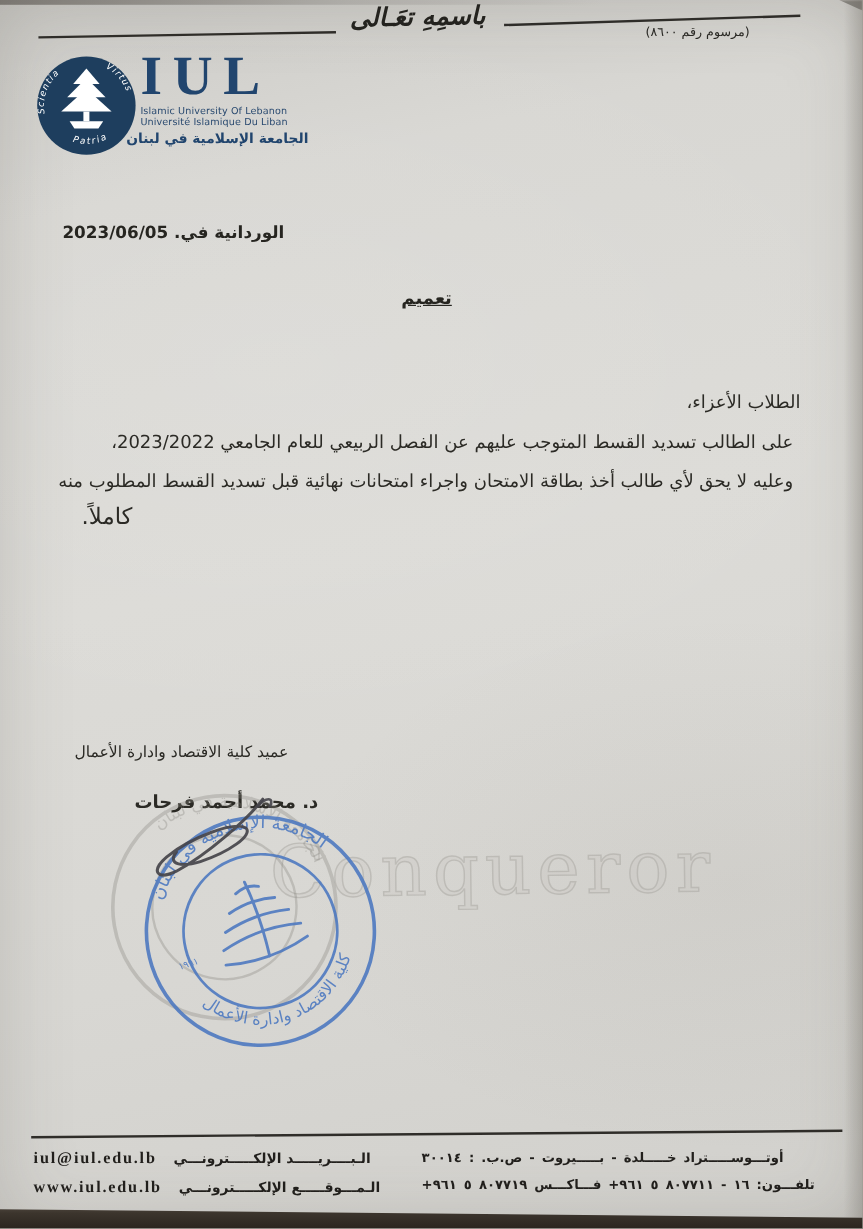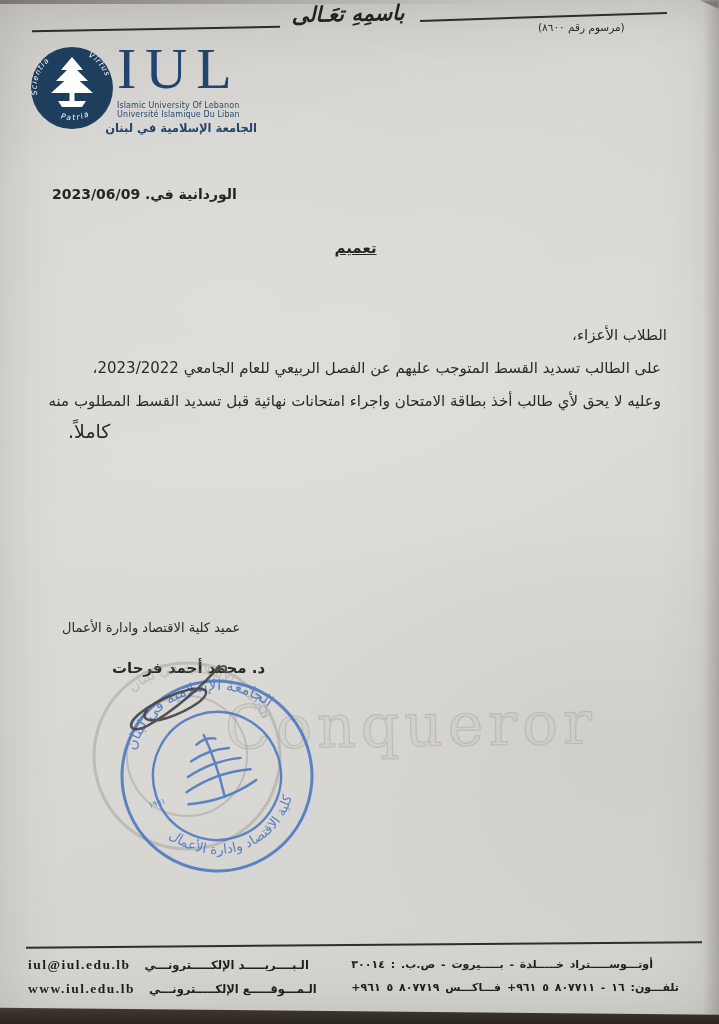--- a/index.html
+++ b/index.html
@@ -13,21 +13,21 @@
     box-shadow:inset 0 0 60px rgba(92,86,76,0.22);
   }
   .rule{position:absolute;background:#2f2d29;height:2px;}
   .rule-left{left:32px;top:28px;width:248px;transform:rotate(-1deg);}
   .rule-right{left:420px;top:16px;width:247px;transform:rotate(-1.8deg);}
   .basmala{position:absolute;left:290px;top:2px;width:116px;font-size:21px;font-weight:bold;font-style:italic;
     color:#24231f;direction:rtl;text-align:center;transform:rotate(-1.2deg);}
   .decree{position:absolute;left:538px;top:21px;width:128px;font-size:10.5px;color:#2a2925;direction:rtl;text-align:left;}
   .emblem{position:absolute;left:30px;top:46px;}
   .logo-text{position:absolute;left:117px;top:38px;width:140px;color:#21456e;}
-  .iul{font-family:"Liberation Serif","DejaVu Serif",serif;font-weight:normal;font-size:58px;line-height:1.08;letter-spacing:9px;}
+  .iul{font-family:"Liberation Serif","DejaVu Serif",serif;font-weight:bold;font-size:46px;line-height:1.08;letter-spacing:9px;}
   .logo-l1,.logo-l2{font-size:8px;line-height:9.5px;letter-spacing:0.1px;color:#2a4a70;white-space:nowrap;}
   .logo-l3{font-size:11.5px;font-weight:bold;direction:rtl;text-align:left;margin-top:1px;white-space:nowrap;}
   .date-line{position:absolute;left:52px;top:186px;font-size:14px;font-weight:bold;direction:rtl;color:#262520;white-space:nowrap;}
   .doc-title{position:absolute;left:0;right:8px;top:239px;text-align:center;font-size:15px;font-weight:bold;
     text-decoration:underline;color:#262520;direction:rtl;}
   .salutation{position:absolute;right:52px;top:326px;font-size:15px;direction:rtl;white-space:nowrap;}
   .body-1{position:absolute;right:58px;top:359px;font-size:15px;direction:rtl;white-space:nowrap;}
   .body-2{position:absolute;right:58px;top:392px;font-size:15px;direction:rtl;white-space:nowrap;}
   .body-2-cont{position:absolute;left:68px;top:420px;font-size:19px;direction:rtl;white-space:nowrap;}
   .sig-title{position:absolute;left:62px;top:620px;font-size:13px;font-weight:normal;direction:rtl;white-space:nowrap;}
@@ -91,21 +91,21 @@
     </text>
   </svg>
 
   <div class="logo-text">
     <div class="iul">IUL</div>
     <div class="logo-l1">Islamic University Of Lebanon</div>
     <div class="logo-l2">Université Islamique Du Liban</div>
     <div class="logo-l3">الجامعة الإسلامية في لبنان</div>
   </div>
 
-  <div class="date-line">الوردانية في. 2023/06/09</div>
+  <div class="date-line">الوردانية في. 2023/06/05</div>
 
   <div class="doc-title">تعميم</div>
 
   <div class="salutation">الطلاب الأعزاء،</div>
   <div class="body-1">على الطالب تسديد القسط المتوجب عليهم عن الفصل الربيعي للعام الجامعي 2023/2022،</div>
   <div class="body-2">وعليه لا يحق لأي طالب أخذ بطاقة الامتحان واجراء امتحانات نهائية قبل تسديد القسط المطلوب منه</div>
   <div class="body-2-cont">كاملاً.</div>
 
   <div class="sig-title">عميد كلية الاقتصاد وادارة الأعمال</div>
   <div class="sig-name">د. محمد أحمد فرحات</div>

